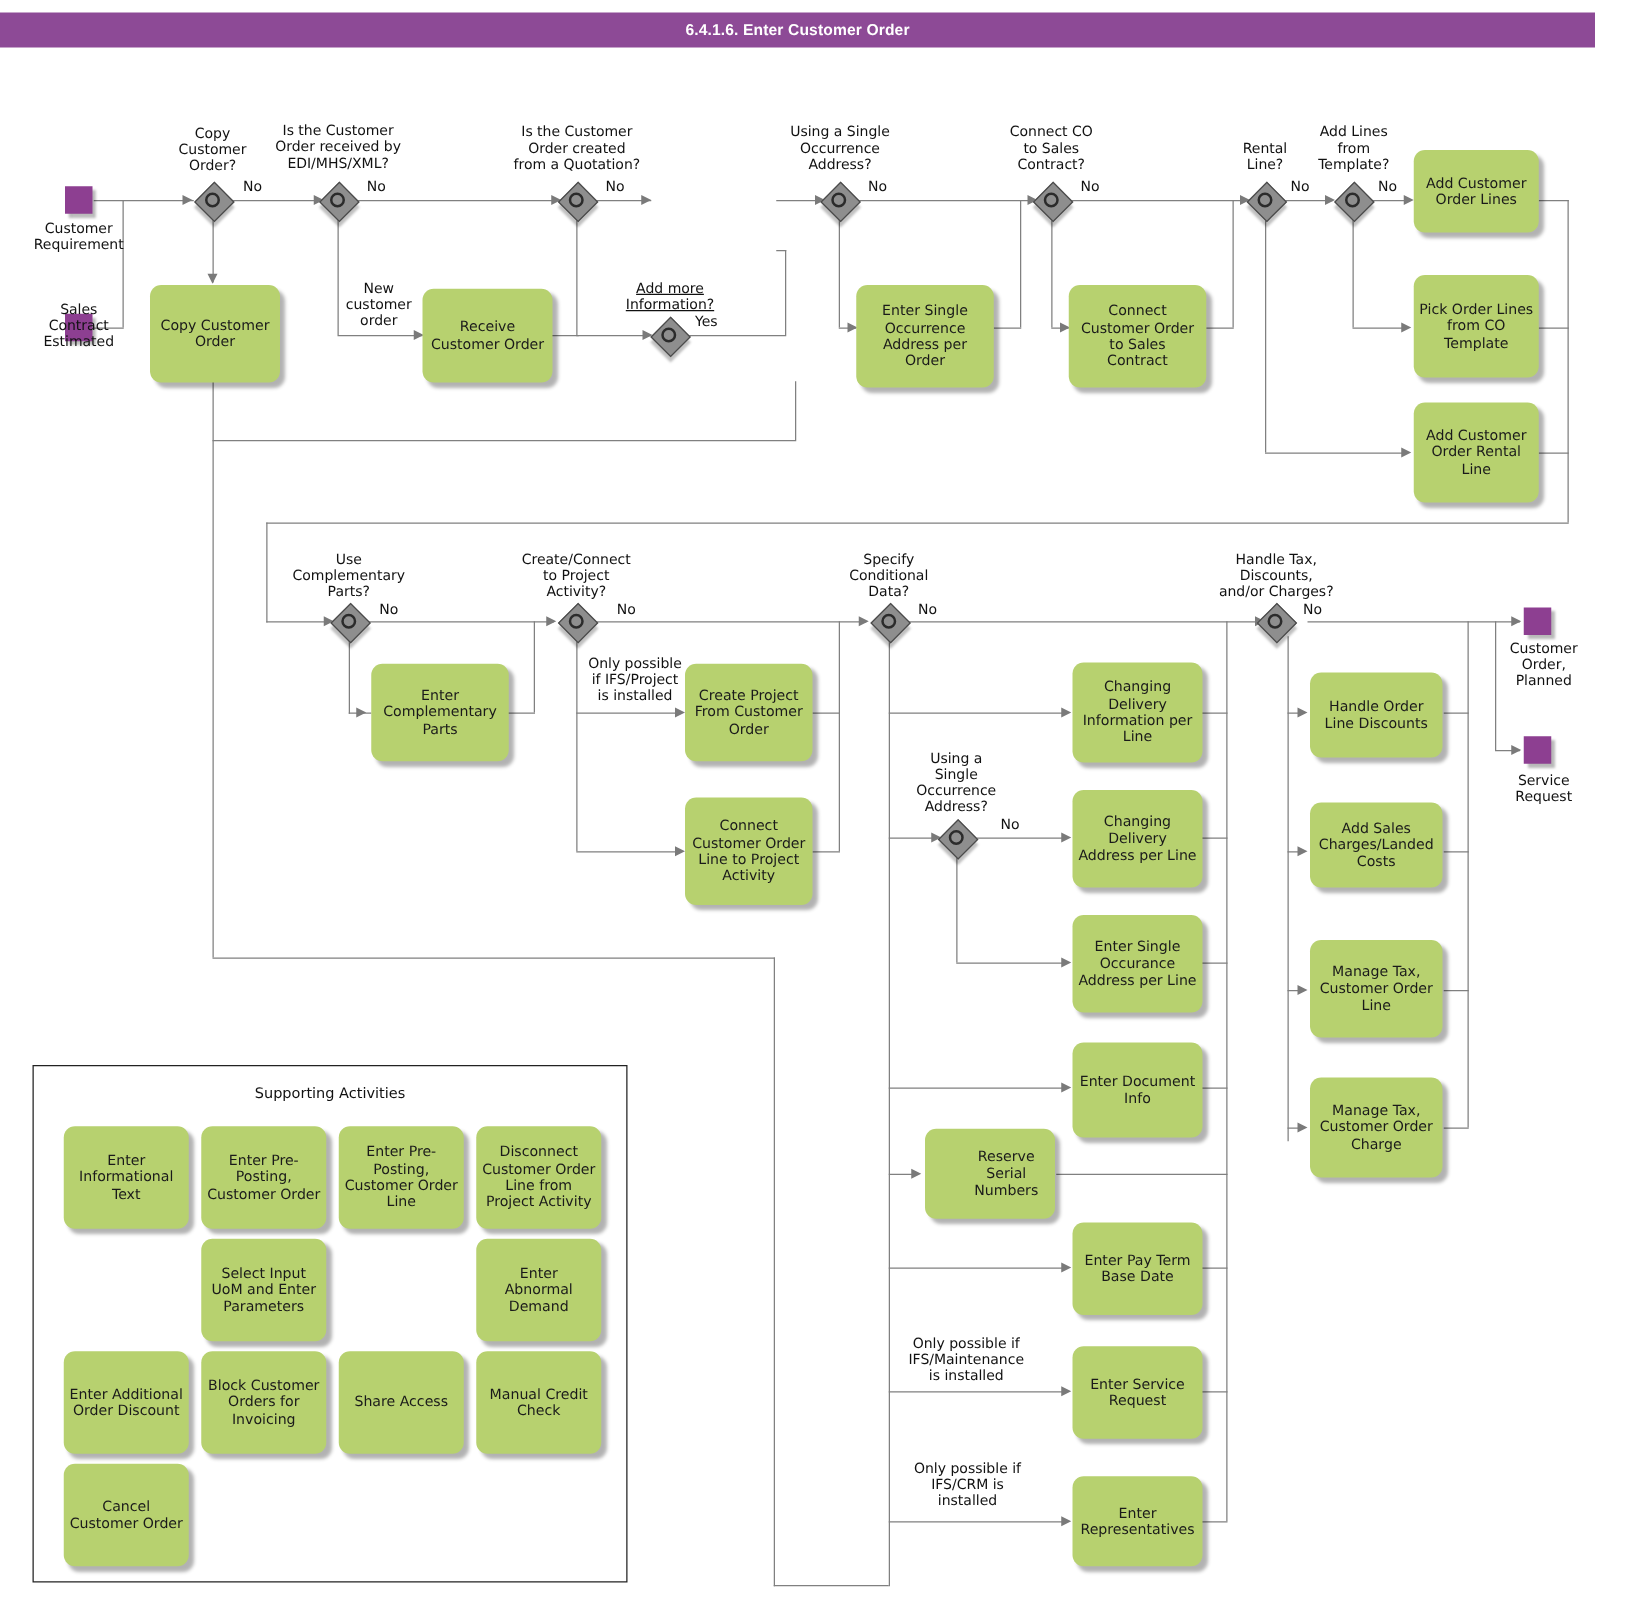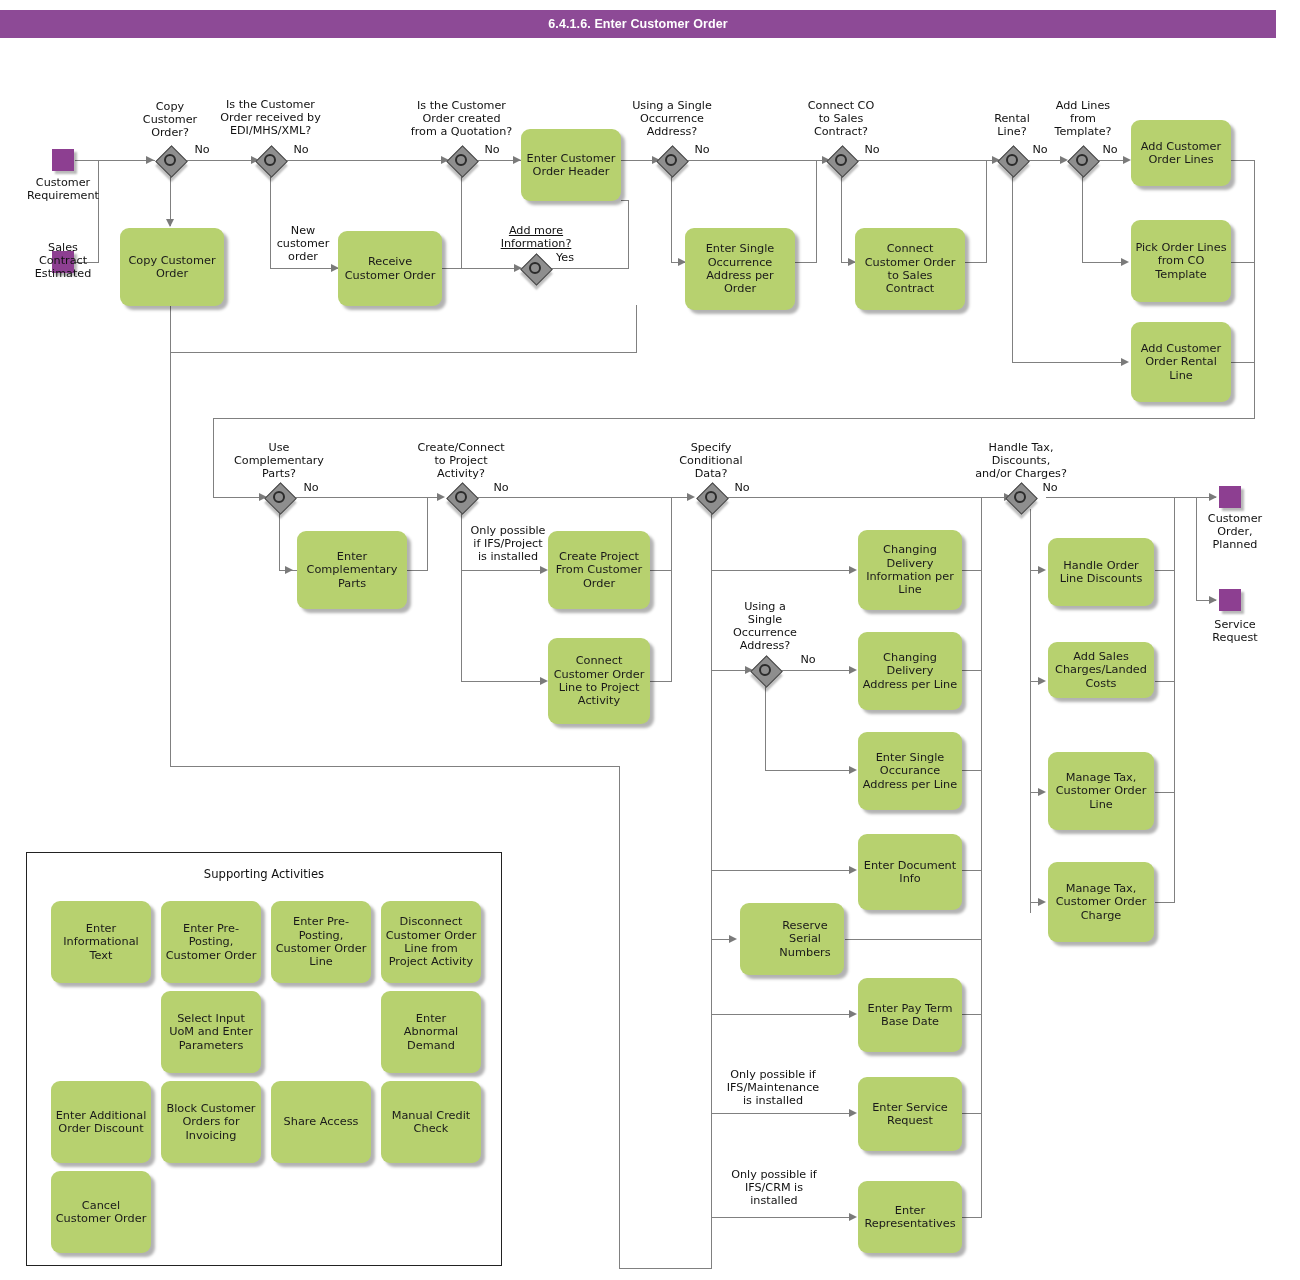--- a/index.html
+++ b/index.html
@@ -381,22 +381,20 @@
   <div class="lbl" style="left: 722px; top: 1168px; width: 104px; white-space: pre-line;">Only possible if
 IFS/CRM is
 installed</div>
 
   <div class="task" style="left: 120px; top: 228px; width: 104px; height: 78px; white-space: pre-line;">Copy Customer
 Order</div>
 
   <div class="task" style="left: 338px; top: 231px; width: 104px; height: 75px; white-space: pre-line;">Receive
 Customer Order</div>
 
-  <div class="task" style="left: 521px; top: 129px; width: 100px; height: 72px; white-space: pre-line;">Enter Customer
-Order Header</div>
 
   <div class="task" style="left: 685px; top: 228px; width: 110px; height: 82px; white-space: pre-line;">Enter Single
 Occurrence
 Address per
 Order</div>
 
   <div class="task" style="left: 855px; top: 228px; width: 110px; height: 82px; white-space: pre-line;">Connect
 Customer Order
 to Sales
 Contract</div>
@@ -449,21 +447,21 @@
 
   <div class="task" style="left: 858px; top: 1077px; width: 104px; height: 74px; white-space: pre-line;">Enter Service
 Request</div>
 
   <div class="task" style="left: 858px; top: 1181px; width: 104px; height: 72px; white-space: pre-line;">Enter
 Representatives</div>
 
   <div class="task" style="left: 1048px; top: 538px; width: 106px; height: 68px; white-space: pre-line;">Handle Order
 Line Discounts</div>
 
-  <div class="task" style="left: 1048px; top: 642px; width: 106px; height: 56px; white-space: pre-line;">Add Sales
+  <div class="task" style="left: 1048px; top: 642px; width: 106px; height: 68px; white-space: pre-line;">Add Sales
 Charges/Landed
 Costs</div>
 
   <div class="task" style="left: 1048px; top: 752px; width: 106px; height: 78px; white-space: pre-line;">Manage Tax,
 Customer Order
 Line</div>
 
   <div class="task" style="left: 1048px; top: 862px; width: 106px; height: 80px; white-space: pre-line;">Manage Tax,
 Customer Order
 Charge</div>

